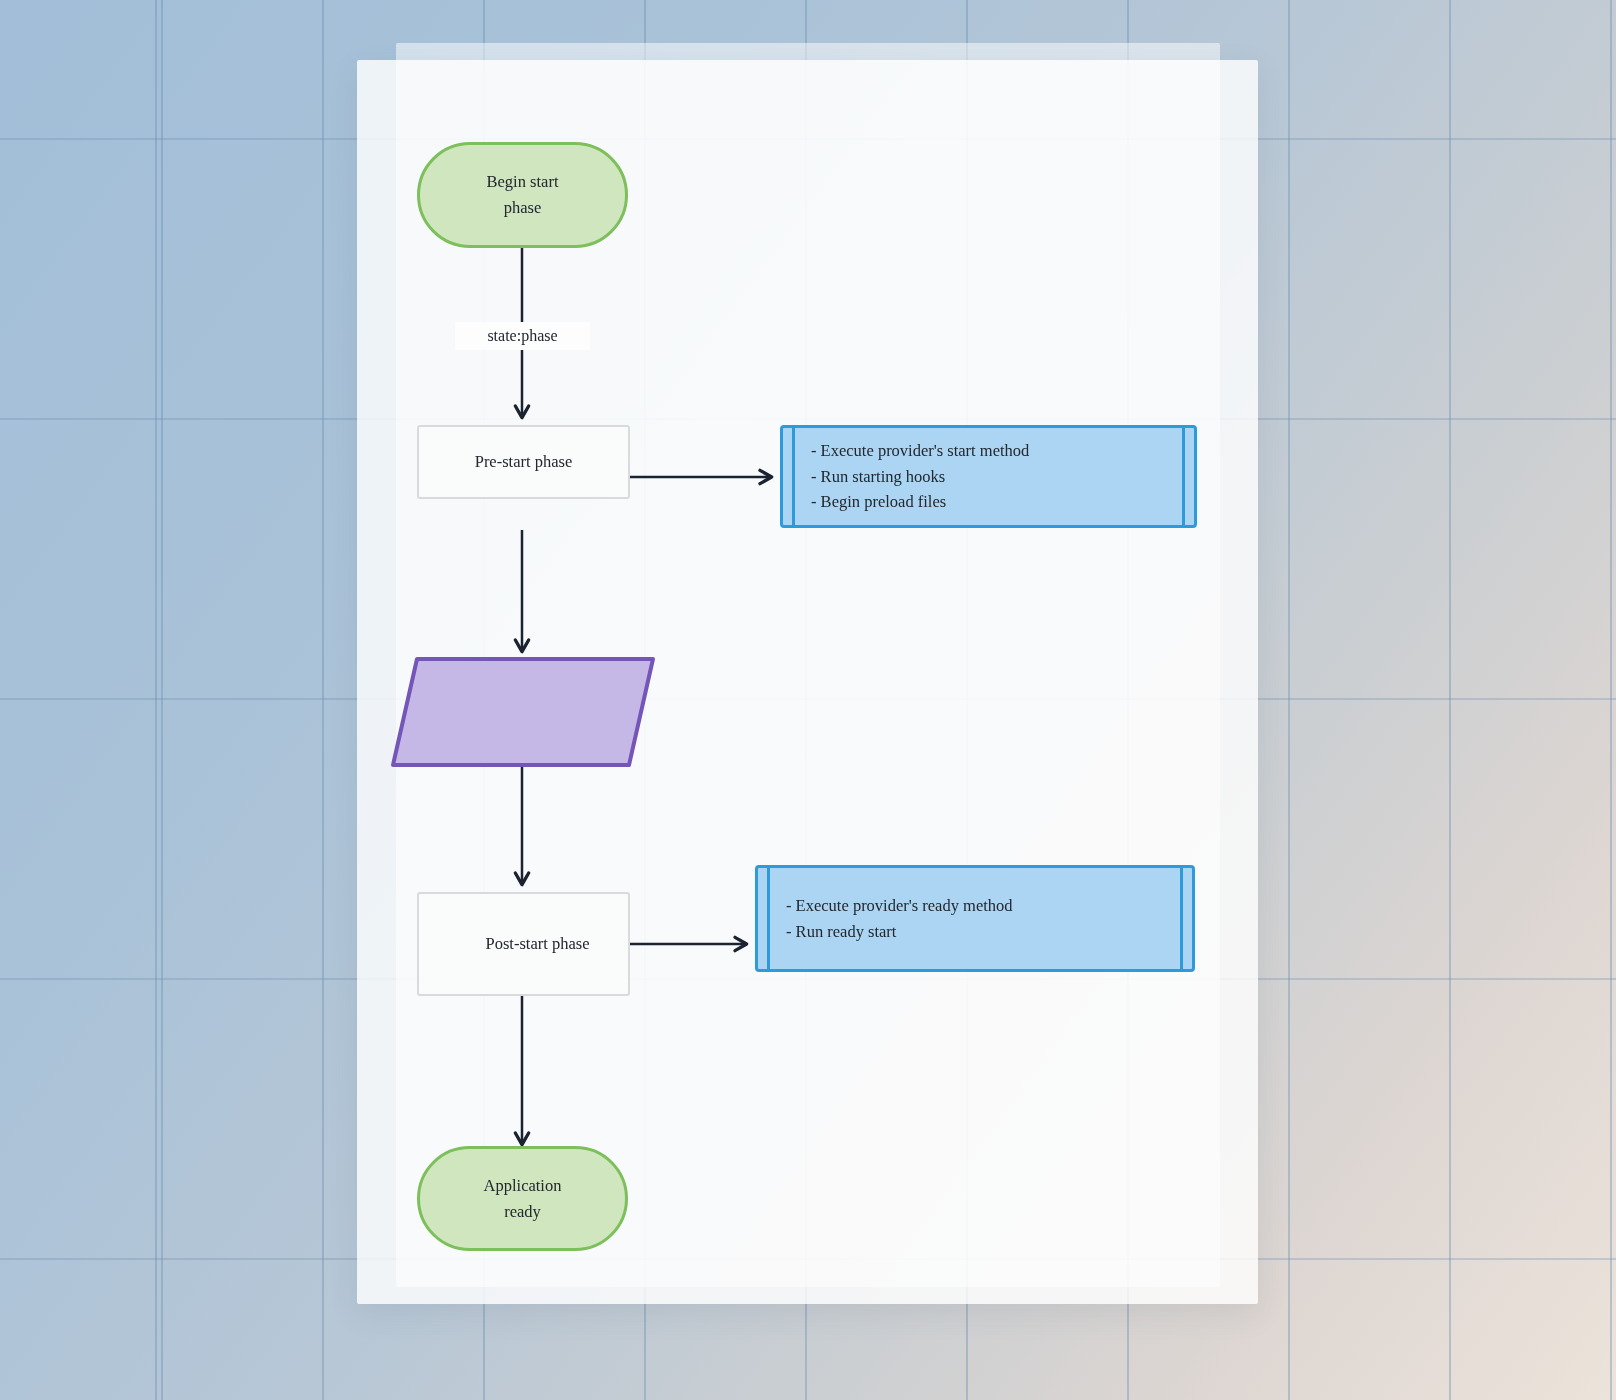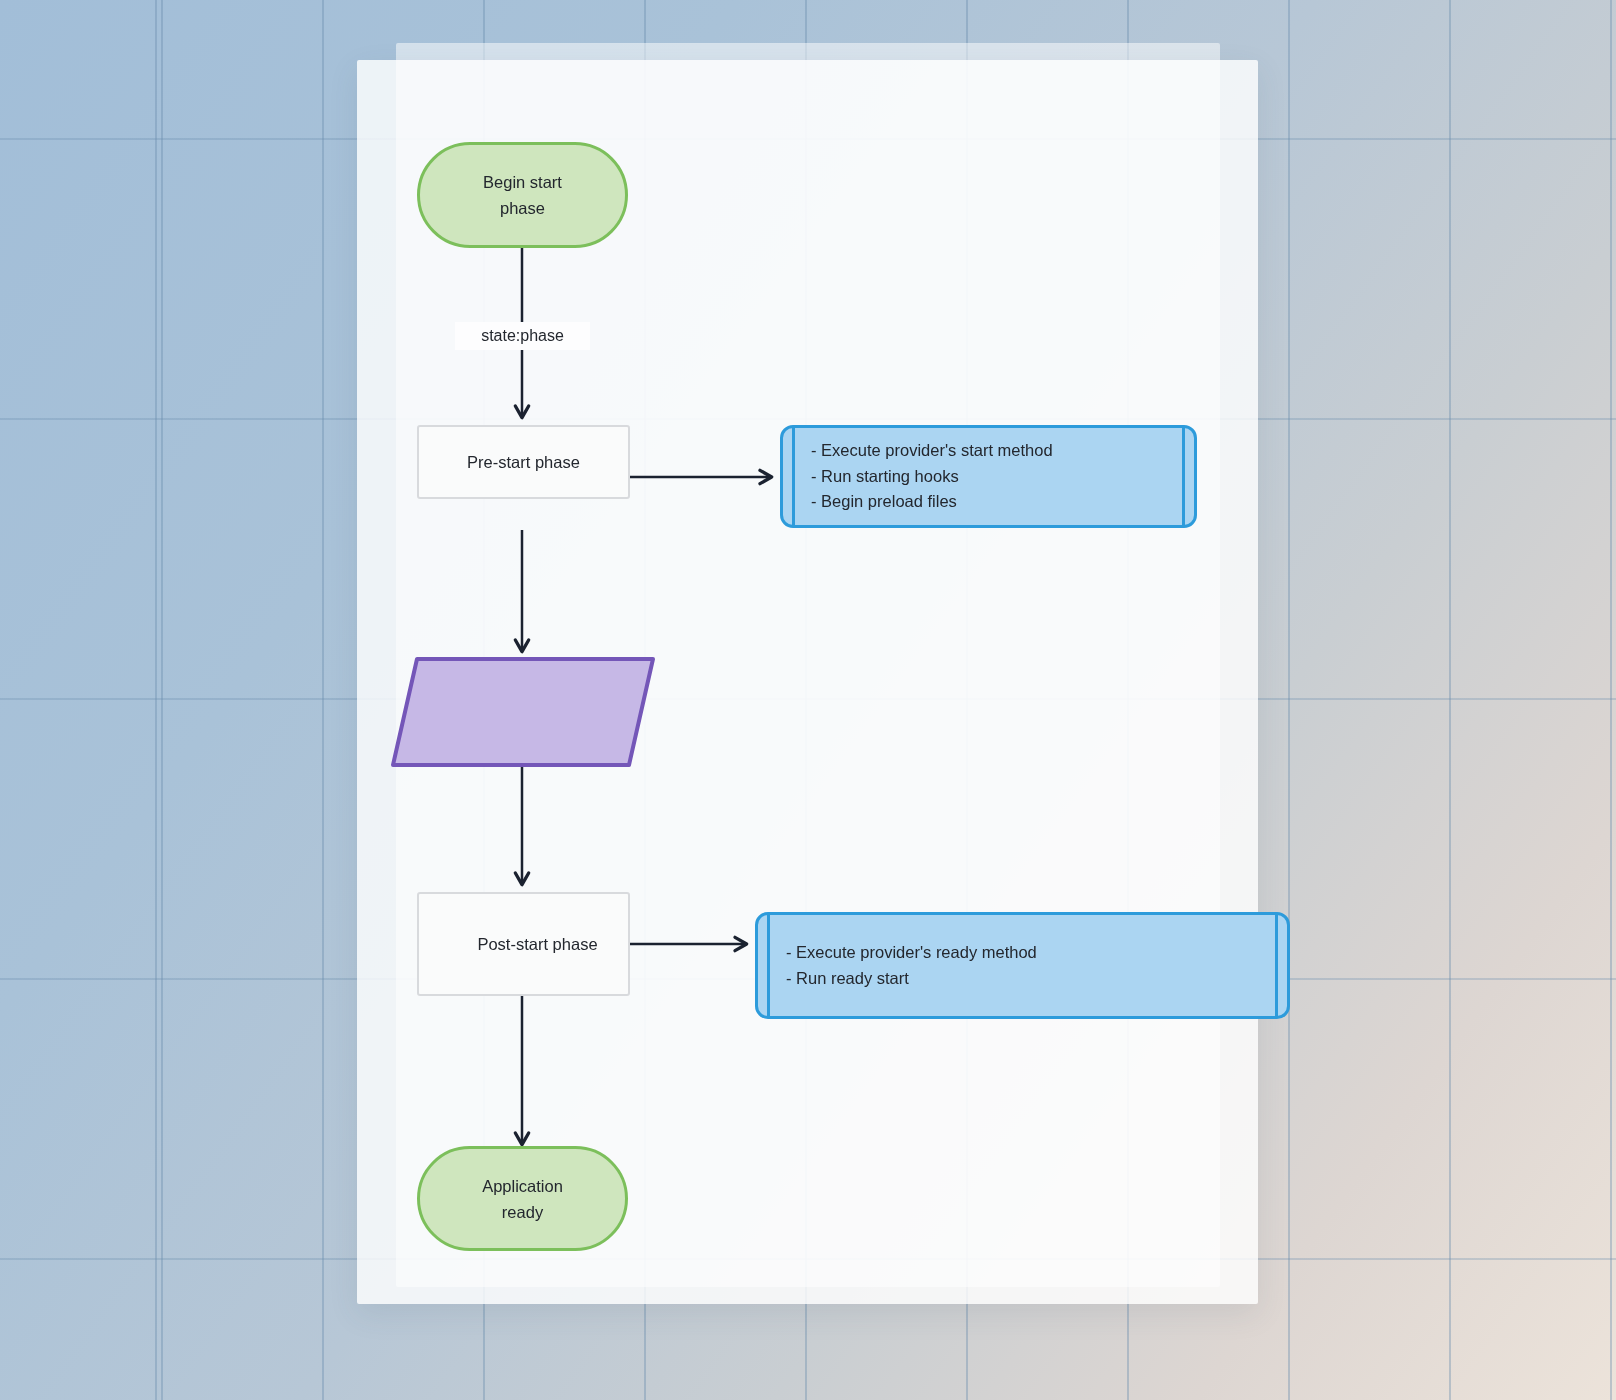--- a/index.html
+++ b/index.html
@@ -28,21 +28,21 @@
     background: rgba(255,255,255,0.52);
     border-radius: 2px;
   }
   .panel-front {
     position: absolute;
     left: 357px; top: 60px; width: 901px; height: 1244px;
     background: rgba(255,255,255,0.80);
     border-radius: 2px;
     box-shadow: 0 10px 30px rgba(60,80,100,0.10);
   }
-  .layer { position: absolute; inset: 0; }
+  .layer { position: absolute; inset: 0; font-family: Liberation Serif, serif; }
   svg.edges { position: absolute; inset: 0; width: 1616px; height: 1400px; }
   svg.edges line { stroke: var(--arrow); stroke-width: 2.5; }
   svg.edges .marker-path { stroke: var(--arrow); fill: none; stroke-width: 2; stroke-linecap: round; stroke-linejoin: round; }
   .io-shape { fill: var(--io-fill); stroke: var(--io-border); stroke-width: 4; stroke-linejoin: round; }
 
   .node {
     position: absolute;
     display: flex; align-items: center; justify-content: center;
     box-sizing: border-box;
     font-size: 16.5px; line-height: 26px;
@@ -55,21 +55,21 @@
   }
   .stadium .wrap-narrow { max-width: 112px; }
   .proc {
     background: var(--process-fill);
     border: 2px solid var(--process-border);
     border-radius: 3px;
   }
   .subr {
     background: var(--subroutine-fill);
     border: 3px solid var(--subroutine-border);
-    border-radius: 13px;
+    border-radius: 4px;
     flex-direction: column;
     align-items: flex-start; justify-content: center;
     padding-left: 28px; padding-right: 16px;
     text-align: left;
     line-height: 25.5px;
   }
   .subr::before, .subr::after {
     content: "";
     position: absolute; top: 0; bottom: 0; width: 3px;
     background: var(--subroutine-border);
@@ -128,21 +128,21 @@
       <div>- Execute provider's start method</div>
       <div>- Run starting hooks</div>
       <div>- Begin preload files</div>
     </div>
 
 
     <div class="node proc" style="left:417px; top:892px; width:213px; height:104px;padding-left:28px;">
       <span>Post-start phase</span>
     </div>
 
-    <div class="node subr" style="left:755px; top:912px; width:535px; height:107px;">
+    <div class="node subr" style="left:755px; top:865px; width:440px; height:107px;">
       <div>- Execute provider's ready method</div>
       <div>- Run ready start</div>
     </div>
 
     <div class="node stadium" style="left:417px; top:1146px; width:211px; height:105px;">
       <span class="wrap-narrow">Application ready</span>
     </div>
   </div>
 </div>
 

